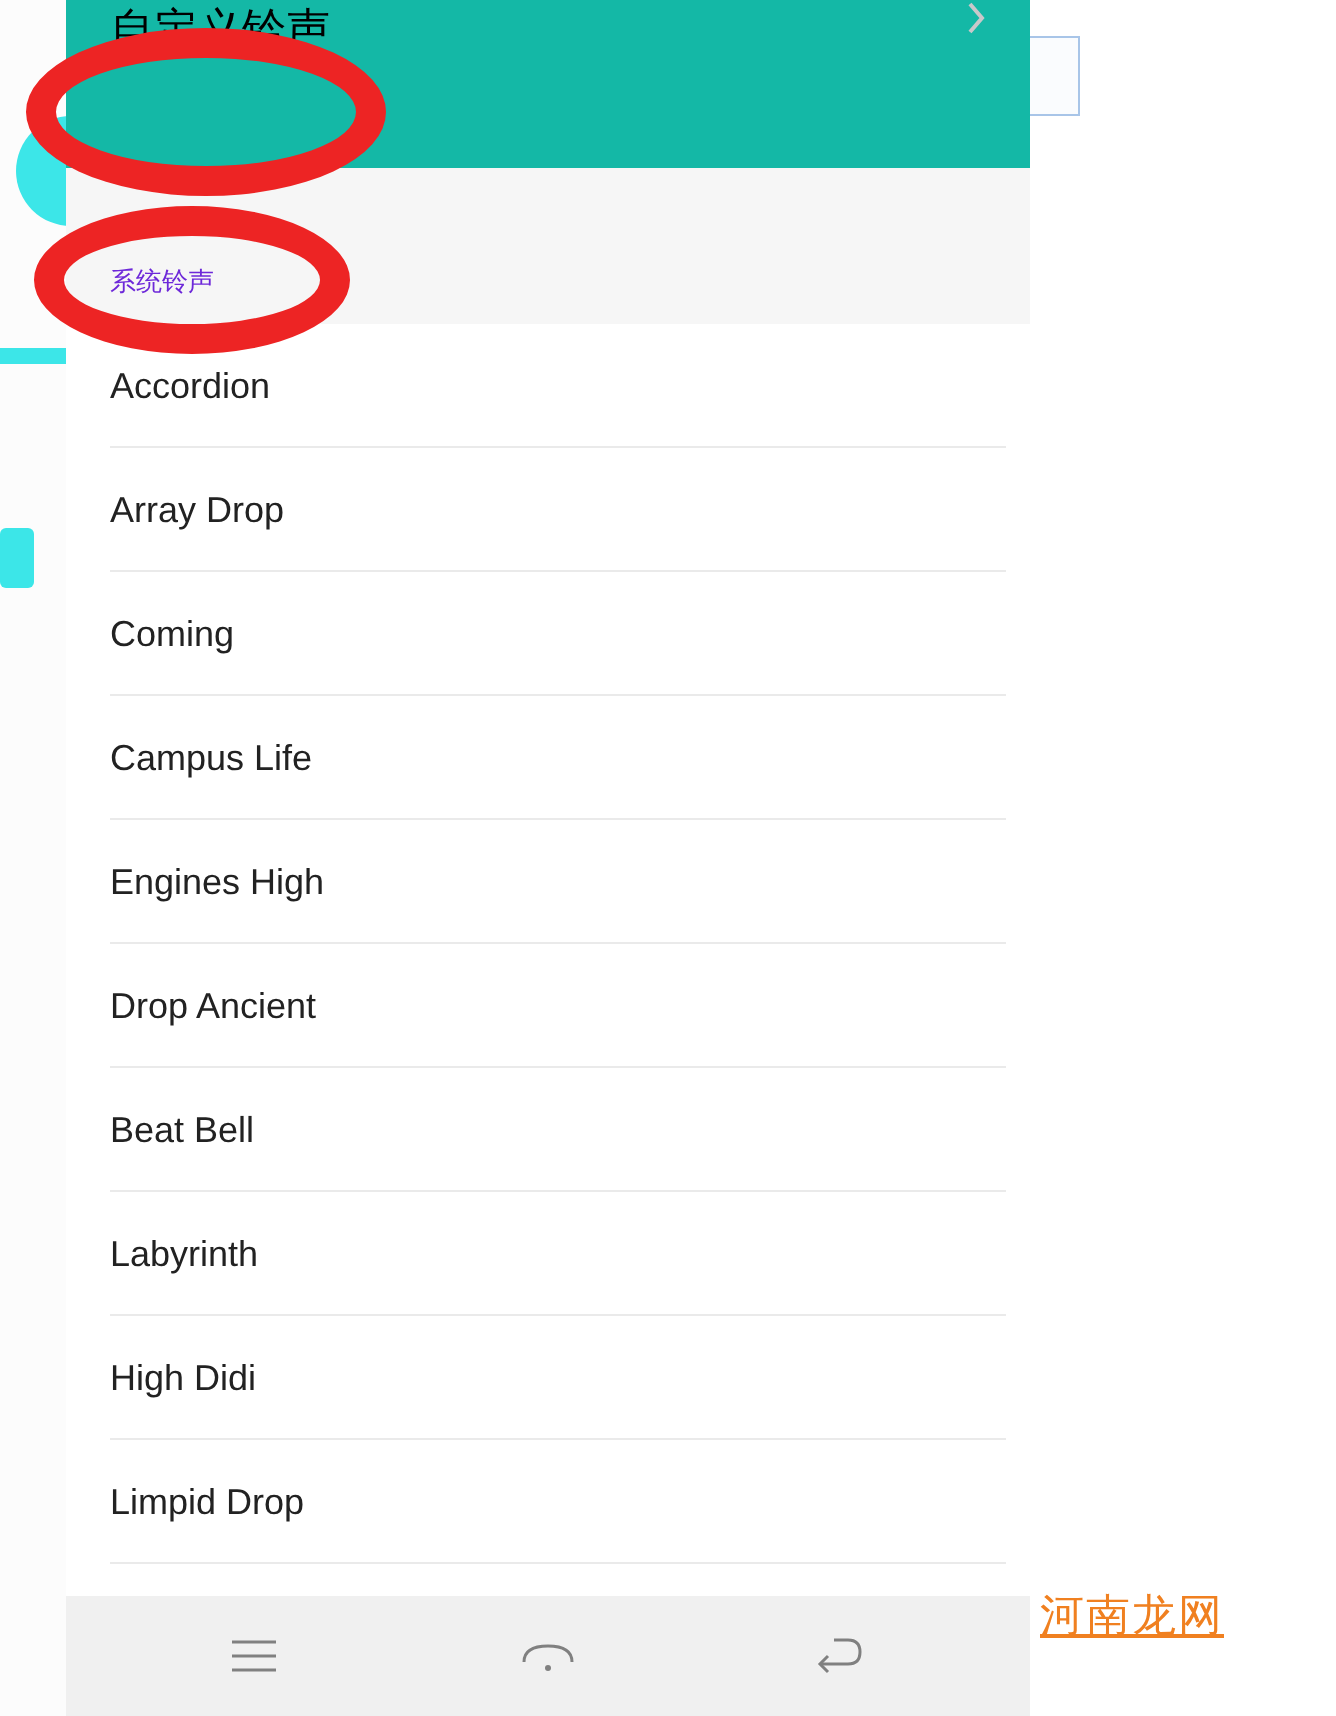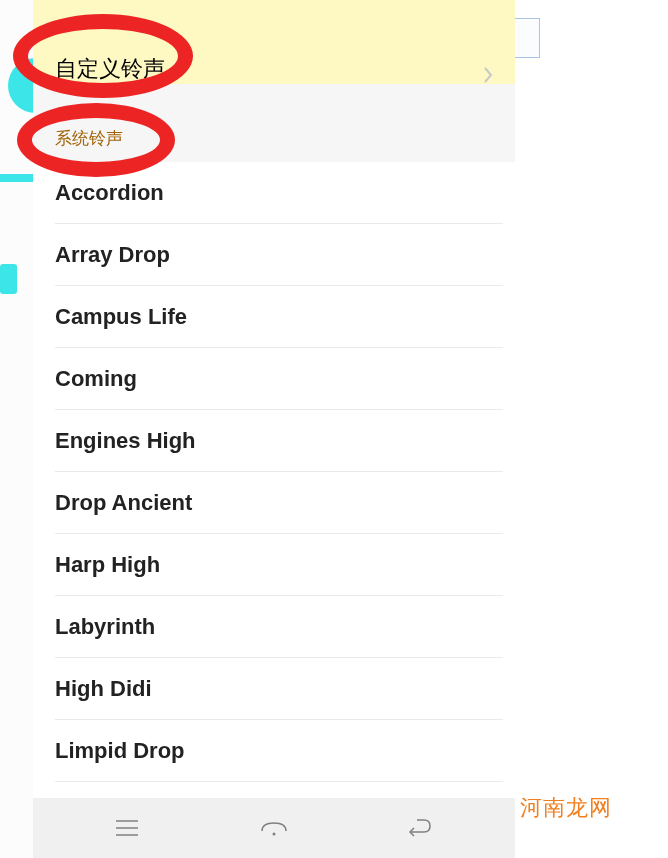--- a/index.html
+++ b/index.html
@@ -74,23 +74,23 @@
       top: 0;
       right: 0;
       bottom: 0;
       background: #fefefe;
       z-index: 1;
     }
     
     .custom-ringtone-row {
       height: 84px;
       display: flex;
-      align-items: flex-end;
+      align-items: flex-start;
       padding: 0 22px;
-      background: #fef9c3;
+      background: #14b8a6;
       position: relative;
     }
     
     .custom-ringtone-label {
       font-size: 22px;
       font-weight: 400;
       color: #000000;
       flex: 1;
     }
     
@@ -106,22 +106,22 @@
     
     .section-header {
       height: 78px;
       display: flex;
       align-items: flex-end;
       padding: 0 22px 12px 22px;
       background: #f6f6f6;
     }
     
     .section-header-label {
-      font-size: 17px;
-      color: #a16207;
+      font-size: 13px;
+      color: #6d28d9;
     }
     
     .ringtone-list {
       background: #ffffff;
     }
     
     .ringtone-item {
       height: 62px;
       display: flex;
       align-items: center;
@@ -133,22 +133,22 @@
       content: "";
       position: absolute;
       left: 22px;
       right: 12px;
       bottom: 0;
       height: 1px;
       background: #eaeaea;
     }
     
     .ringtone-label {
-      font-size: 22px;
-      font-weight: 700;
+      font-size: 18px;
+      font-weight: 400;
       color: #222222;
       text-align: right;
     }
     
     .red-circle {
       position: absolute;
       border: 15px solid #ed2424;
       border-radius: 50%;
       z-index: 10;
       pointer-events: none;
@@ -193,20 +193,21 @@
     
     .watermark {
       position: absolute;
       right: 56px;
       bottom: 35px;
       font-size: 22px;
       font-weight: 500;
       color: #f08020;
       z-index: 20;
       letter-spacing: 1px;
+      text-decoration: underline;
     }
   </style>
 </head>
 <body>
 
 <div class="outer-box"></div>
 
 <div class="page-container">
 
   <div class="cyan-blob-1"></div>
@@ -229,33 +230,33 @@
     </div>
 
     <div class="ringtone-list">
       <div class="ringtone-item">
         <span class="ringtone-label">Accordion</span>
       </div>
       <div class="ringtone-item">
         <span class="ringtone-label">Array Drop</span>
       </div>
       <div class="ringtone-item">
+        <span class="ringtone-label">Coming</span>
+      </div>
+      <div class="ringtone-item">
         <span class="ringtone-label">Campus Life</span>
       </div>
       <div class="ringtone-item">
-        <span class="ringtone-label">Coming</span>
-      </div>
-      <div class="ringtone-item">
         <span class="ringtone-label">Engines High</span>
       </div>
       <div class="ringtone-item">
         <span class="ringtone-label">Drop Ancient</span>
       </div>
       <div class="ringtone-item">
-        <span class="ringtone-label">Harp High</span>
+        <span class="ringtone-label">Beat Bell</span>
       </div>
       <div class="ringtone-item">
         <span class="ringtone-label">Labyrinth</span>
       </div>
       <div class="ringtone-item">
         <span class="ringtone-label">High Didi</span>
       </div>
       <div class="ringtone-item">
         <span class="ringtone-label">Limpid Drop</span>
       </div>

